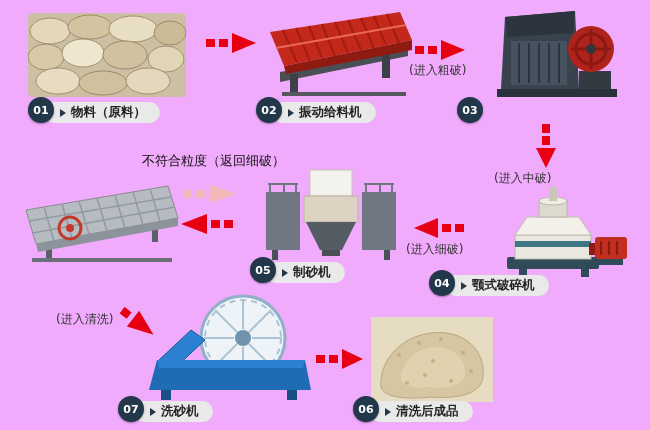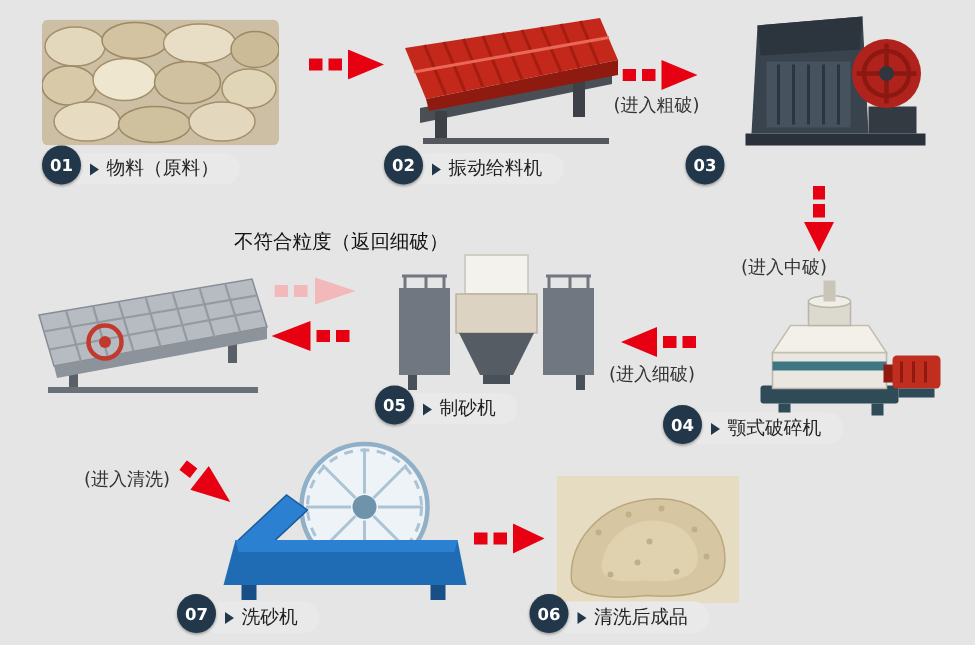--- a/index.html
+++ b/index.html
@@ -3,29 +3,29 @@
 <meta charset="utf-8">
 <style>
   :root{
     --arrow-red:#e60012;
     --arrow-pink:#f3b8ba;
     --badge-navy:#22384a;
     --pill-gray:#e9e9e9;
   }
   *{box-sizing:border-box;}
   body{margin:0;background:#fff;font-family:"DejaVu Sans","Liberation Sans",sans-serif;}
-  .canvas{position:relative;width:650px;height:430px;background:#e5e5e5;overflow:hidden;padding-left:35px;}
+  .canvas{position:relative;width:650px;height:430px;background:#f0abfc;overflow:hidden;padding-left:35px;}
   .img-box{position:absolute;overflow:hidden;}
   .img-box svg{display:block;}
   .step{position:absolute;display:flex;align-items:flex-end;height:26px;}
   .step-num{width:26px;height:26px;border-radius:50%;background:var(--badge-navy,#22384a);color:#fff;
     font-size:11px;font-weight:bold;display:flex;align-items:center;justify-content:center;
     z-index:2;flex:0 0 26px;box-shadow:0 1px 2px rgba(0,0,0,.35);}
   .step-pill{margin-left:-10px;background:var(--pill-gray,#e9e9e9);border-radius:11px;height:21px;
-    display:flex;align-items:center;padding:0 14px 0 16px;font-size:12.5px;color:#222;white-space:nowrap;}
+    display:flex;align-items:center;padding:0 14px 0 16px;font-size:12.5px;color:#222;white-space:nowrap;font-weight:bold;}
   .chev{width:0;height:0;border-left:6px solid var(--badge-navy,#22384a);
     border-top:4px solid transparent;border-bottom:4px solid transparent;margin-right:5px;flex:0 0 auto;}
   .note{position:absolute;font-size:12px;color:#333;white-space:nowrap;}
   .note-strong{position:absolute;font-size:13px;color:#111;white-space:nowrap;}
   .af{fill:var(--arrow-red,#e60012);}
   .rf{fill:var(--arrow-pink,#f3b8ba);}
   .arrow{position:absolute;line-height:0;}
   .rot{transform:rotate(38deg);transform-origin:0 50%;}
 </style>
 </head>
@@ -264,21 +264,21 @@
     <svg width="48" height="20" viewBox="0 0 48 20">
       <rect x="0" y="6" width="9" height="8" class="af"></rect>
         <rect x="13" y="6" width="9" height="8" class="af"></rect>
       <polygon points="26,0 47,10 26,20" class="af"></polygon>
     </svg>
   </div>
 
   <div class="note" style="left:409px;top:62px">(进入粗破)</div>
   <div class="note" style="left:494px;top:170px">(进入中破)</div>
   <div class="note" style="left:406px;top:241px">(进入细破)</div>
-  <div class="note-strong" style="left:156px;top:152px">不符合粒度（返回细破）</div>
+  <div class="note-strong" style="left:142px;top:152px">不符合粒度（返回细破）</div>
   <div class="note" style="left:56px;top:311px">(进入清洗)</div>
 
   <div class="step" style="left:28px;top:97px">
     <div class="step-num">01</div>
     <div class="step-pill">
       <span class="chev"></span>
       <span>物料（原料）</span>
     </div>
   </div>
 
@@ -287,21 +287,21 @@
     <div class="step-pill">
       <span class="chev"></span>
       <span>振动给料机</span>
     </div>
   </div>
 
   <div class="step" style="left:457px;top:97px">
     <div class="step-num">03</div>
   </div>
 
-  <div class="step" style="left:442px;top:270px">
+  <div class="step" style="left:429px;top:270px">
     <div class="step-num">04</div>
     <div class="step-pill">
       <span class="chev"></span>
       <span>颚式破碎机</span>
     </div>
   </div>
 
   <div class="step" style="left:250px;top:257px">
     <div class="step-num">05</div>
     <div class="step-pill">

